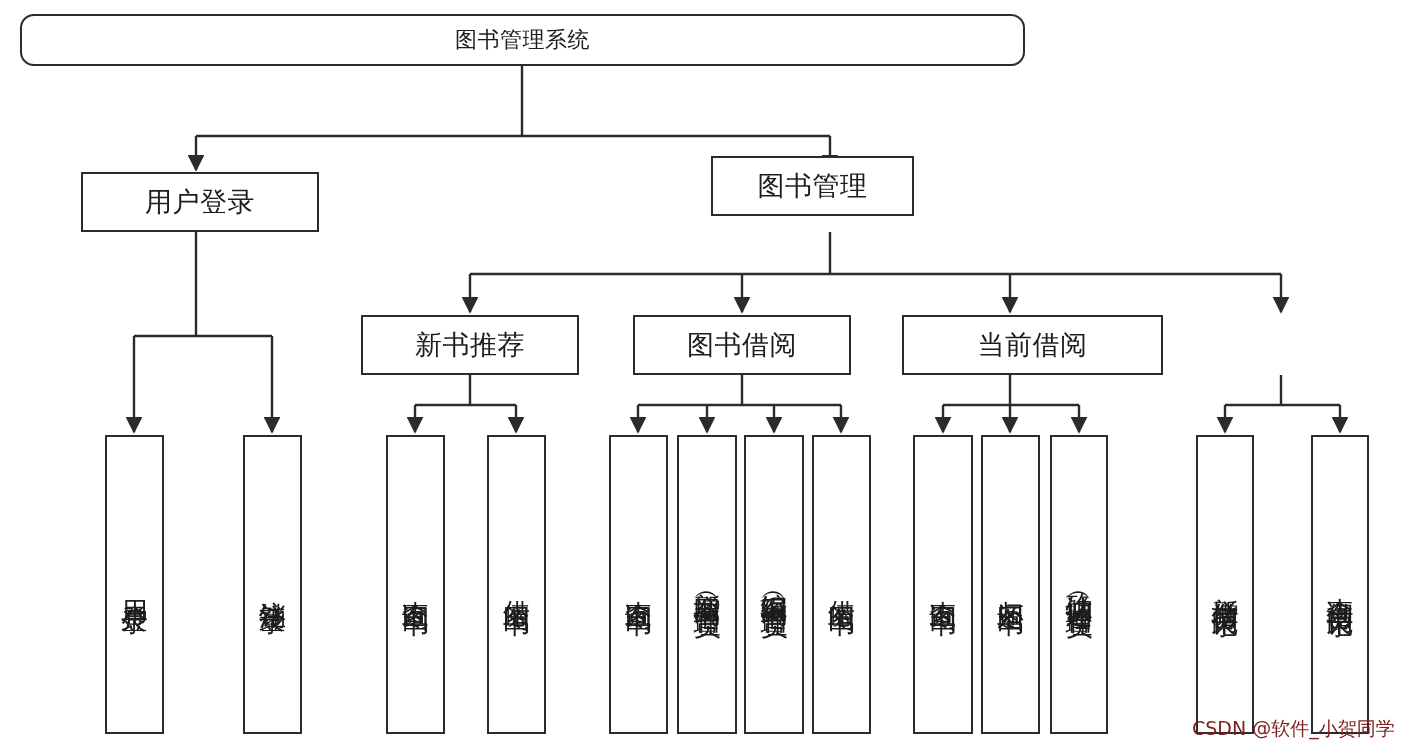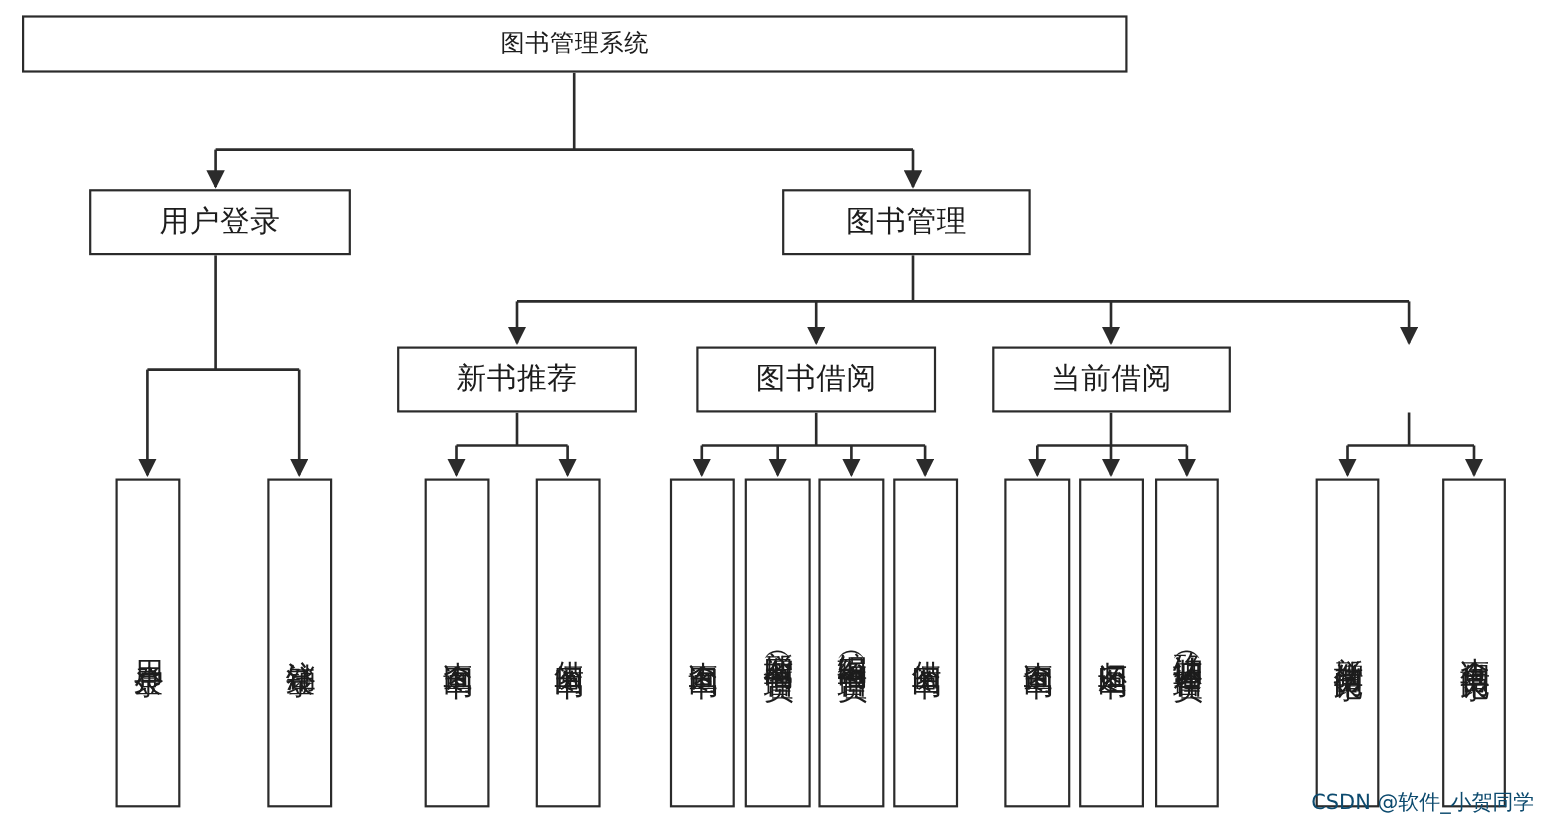--- a/index.html
+++ b/index.html
@@ -48,21 +48,21 @@
     writing-mode: vertical-rl;
     text-orientation: upright;
     letter-spacing: 3px;
     white-space: normal;
     max-height: 100%;
   }
   .node.root .label { font-size: 22px; }
   .watermark {
     position: absolute;
     font-size: 19px;
-    color: #0c4a6e;
+    color: #7f1d1d;
     white-space: nowrap;
     z-index: 5;
     font-family: "DejaVu Sans", "Liberation Sans", sans-serif;
   }
 </style>
 </head>
 <body>
 
 <div id="canvas">
 
@@ -109,38 +109,38 @@
       <path d="M 1010 405 L 1010 432" marker-end="url(#arrow)"></path>
       <path d="M 1079 405 L 1079 432" marker-end="url(#arrow)"></path>
 
       <path d="M 1281 375 L 1281 405"></path>
       <path d="M 1225 405 L 1340 405"></path>
       <path d="M 1225 405 L 1225 432" marker-end="url(#arrow)"></path>
       <path d="M 1340 405 L 1340 432" marker-end="url(#arrow)"></path>
     </g>
   </svg>
 
-  <div class="node root" style="left:20px; top:14px; width:1005px; height:52px;">
+  <div class="node root" style="left:20px; top:14px; width:1005px; height:52px;border-radius:14px;">
     <span class="label">图书管理系统</span>
   </div>
 
   <div class="node" style="left:81px; top:172px; width:238px; height:60px;">
     <span class="label">用户登录</span>
   </div>
-  <div class="node" style="left:711px; top:172px; width:226px; height:60px;">
+  <div class="node" style="left:711px; top:156px; width:203px; height:60px;">
     <span class="label">图书管理</span>
   </div>
 
   <div class="node" style="left:361px; top:315px; width:218px; height:60px;">
     <span class="label">新书推荐</span>
   </div>
   <div class="node" style="left:633px; top:315px; width:218px; height:60px;">
     <span class="label">图书借阅</span>
   </div>
-  <div class="node" style="left:902px; top:315px; width:217px; height:60px;">
+  <div class="node" style="left:902px; top:315px; width:261px; height:60px;">
     <span class="label">当前借阅</span>
   </div>
 
   <div class="node vertical" style="left:105px; top:435px; width:59px; height:299px;">
     <span class="label">用户登录</span>
   </div>
   <div class="node vertical" style="left:243px; top:435px; width:59px; height:299px;">
     <span class="label">注销登录</span>
   </div>
   <div class="node vertical" style="left:386px; top:435px; width:59px; height:299px;">

